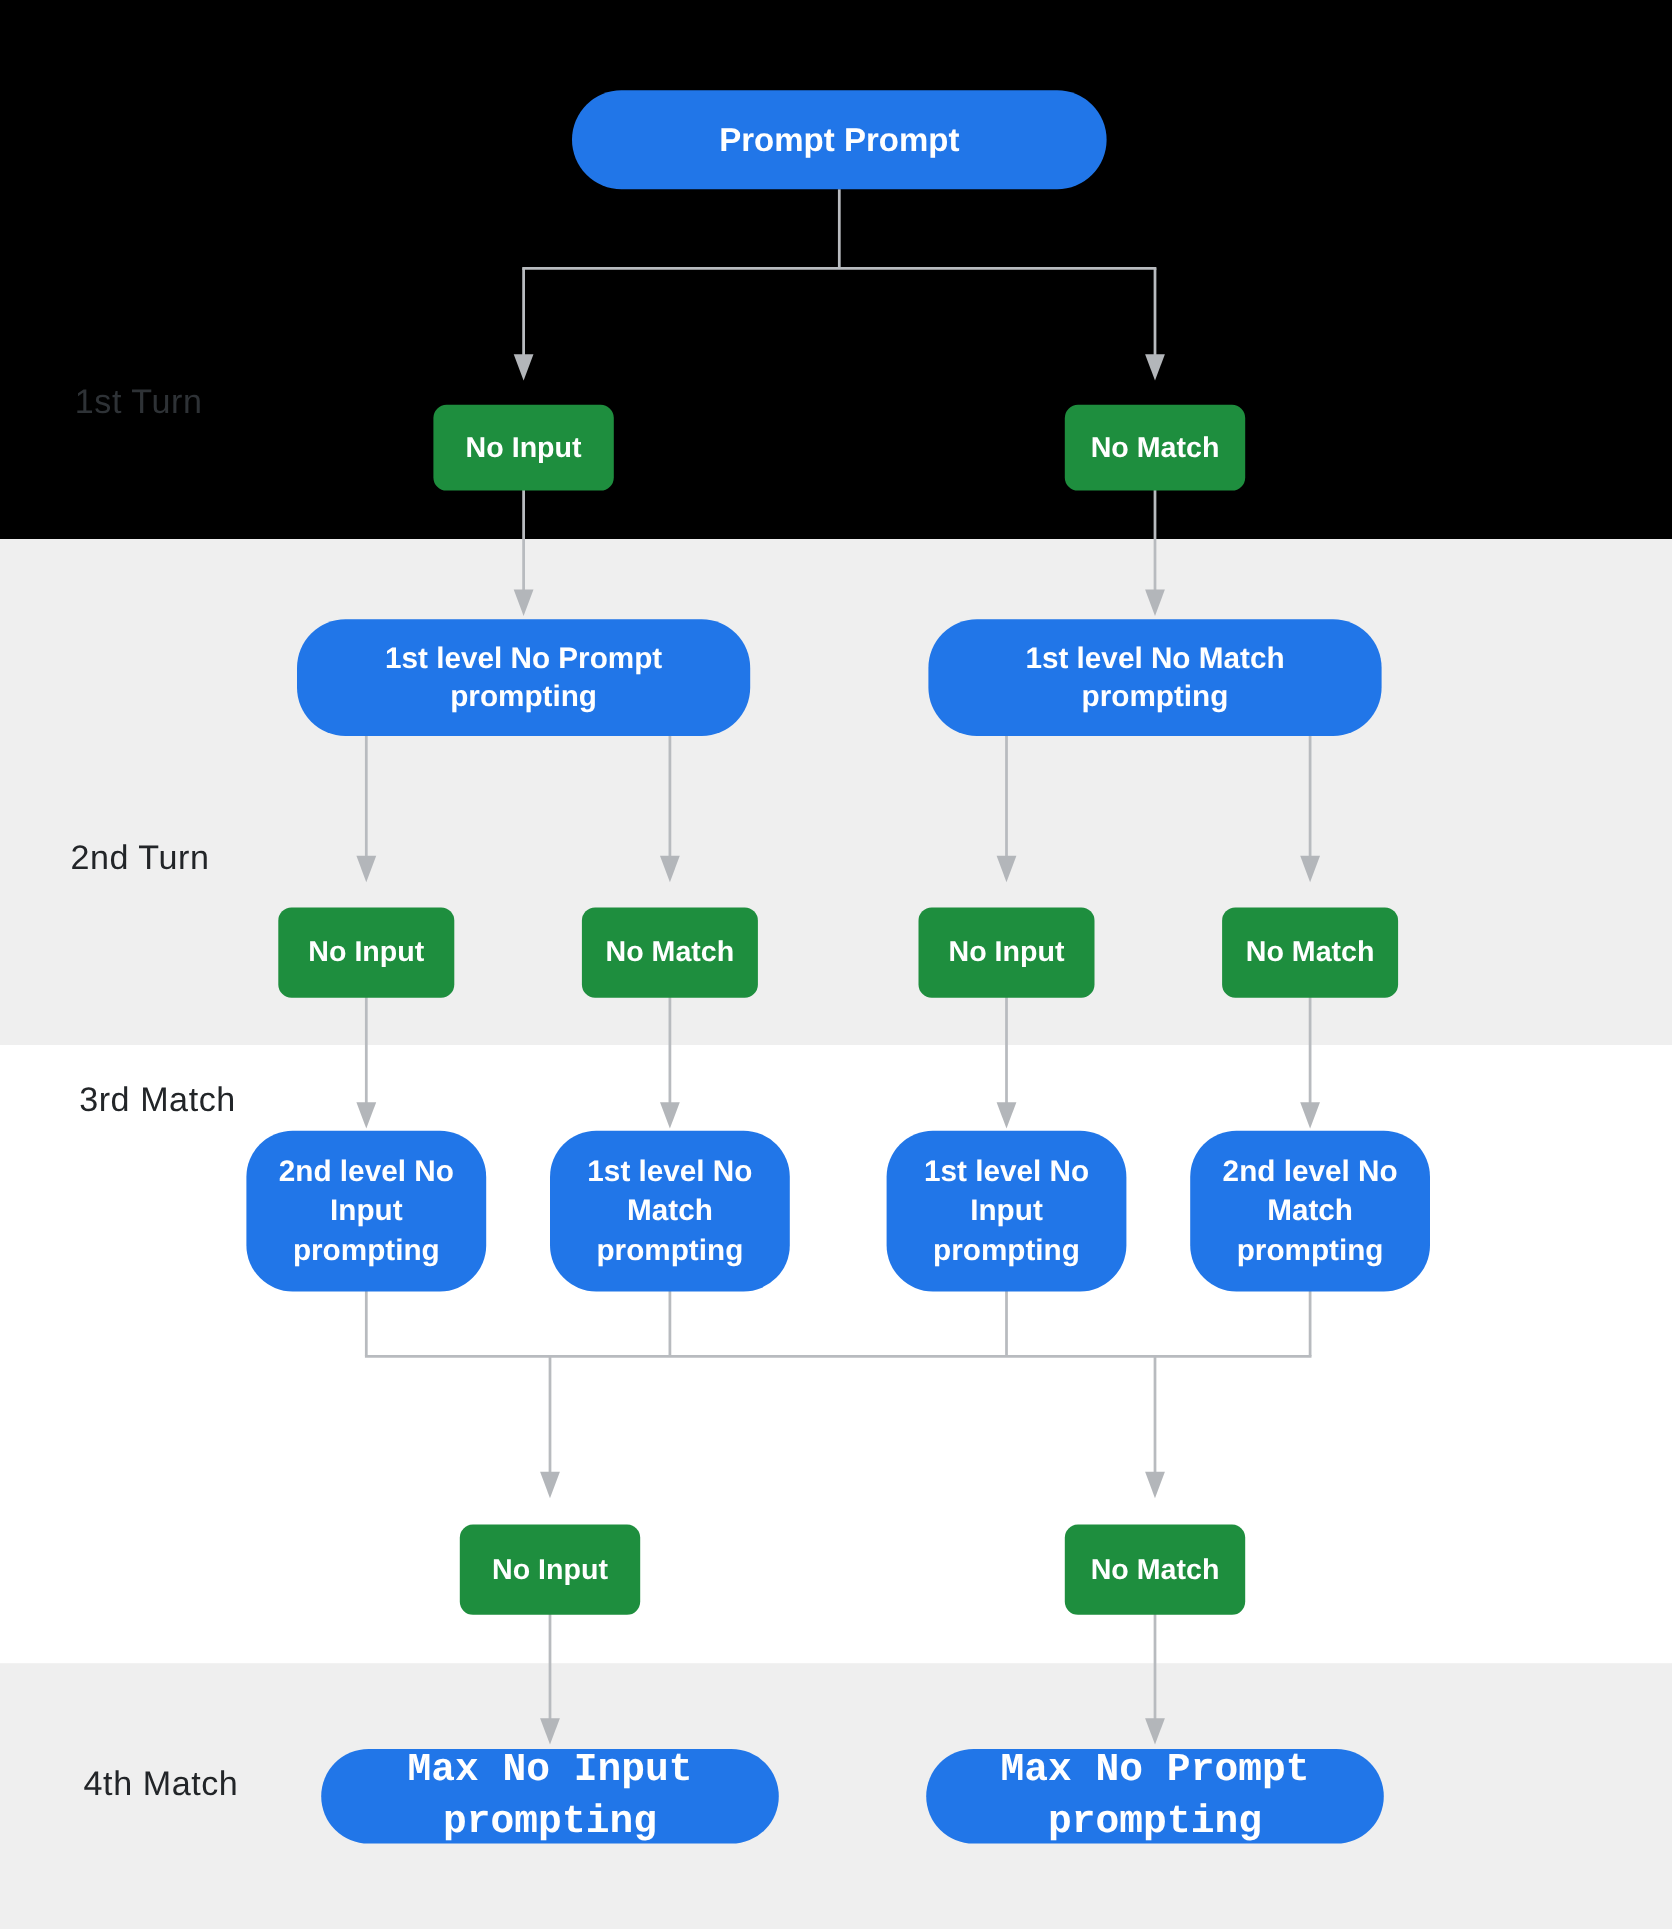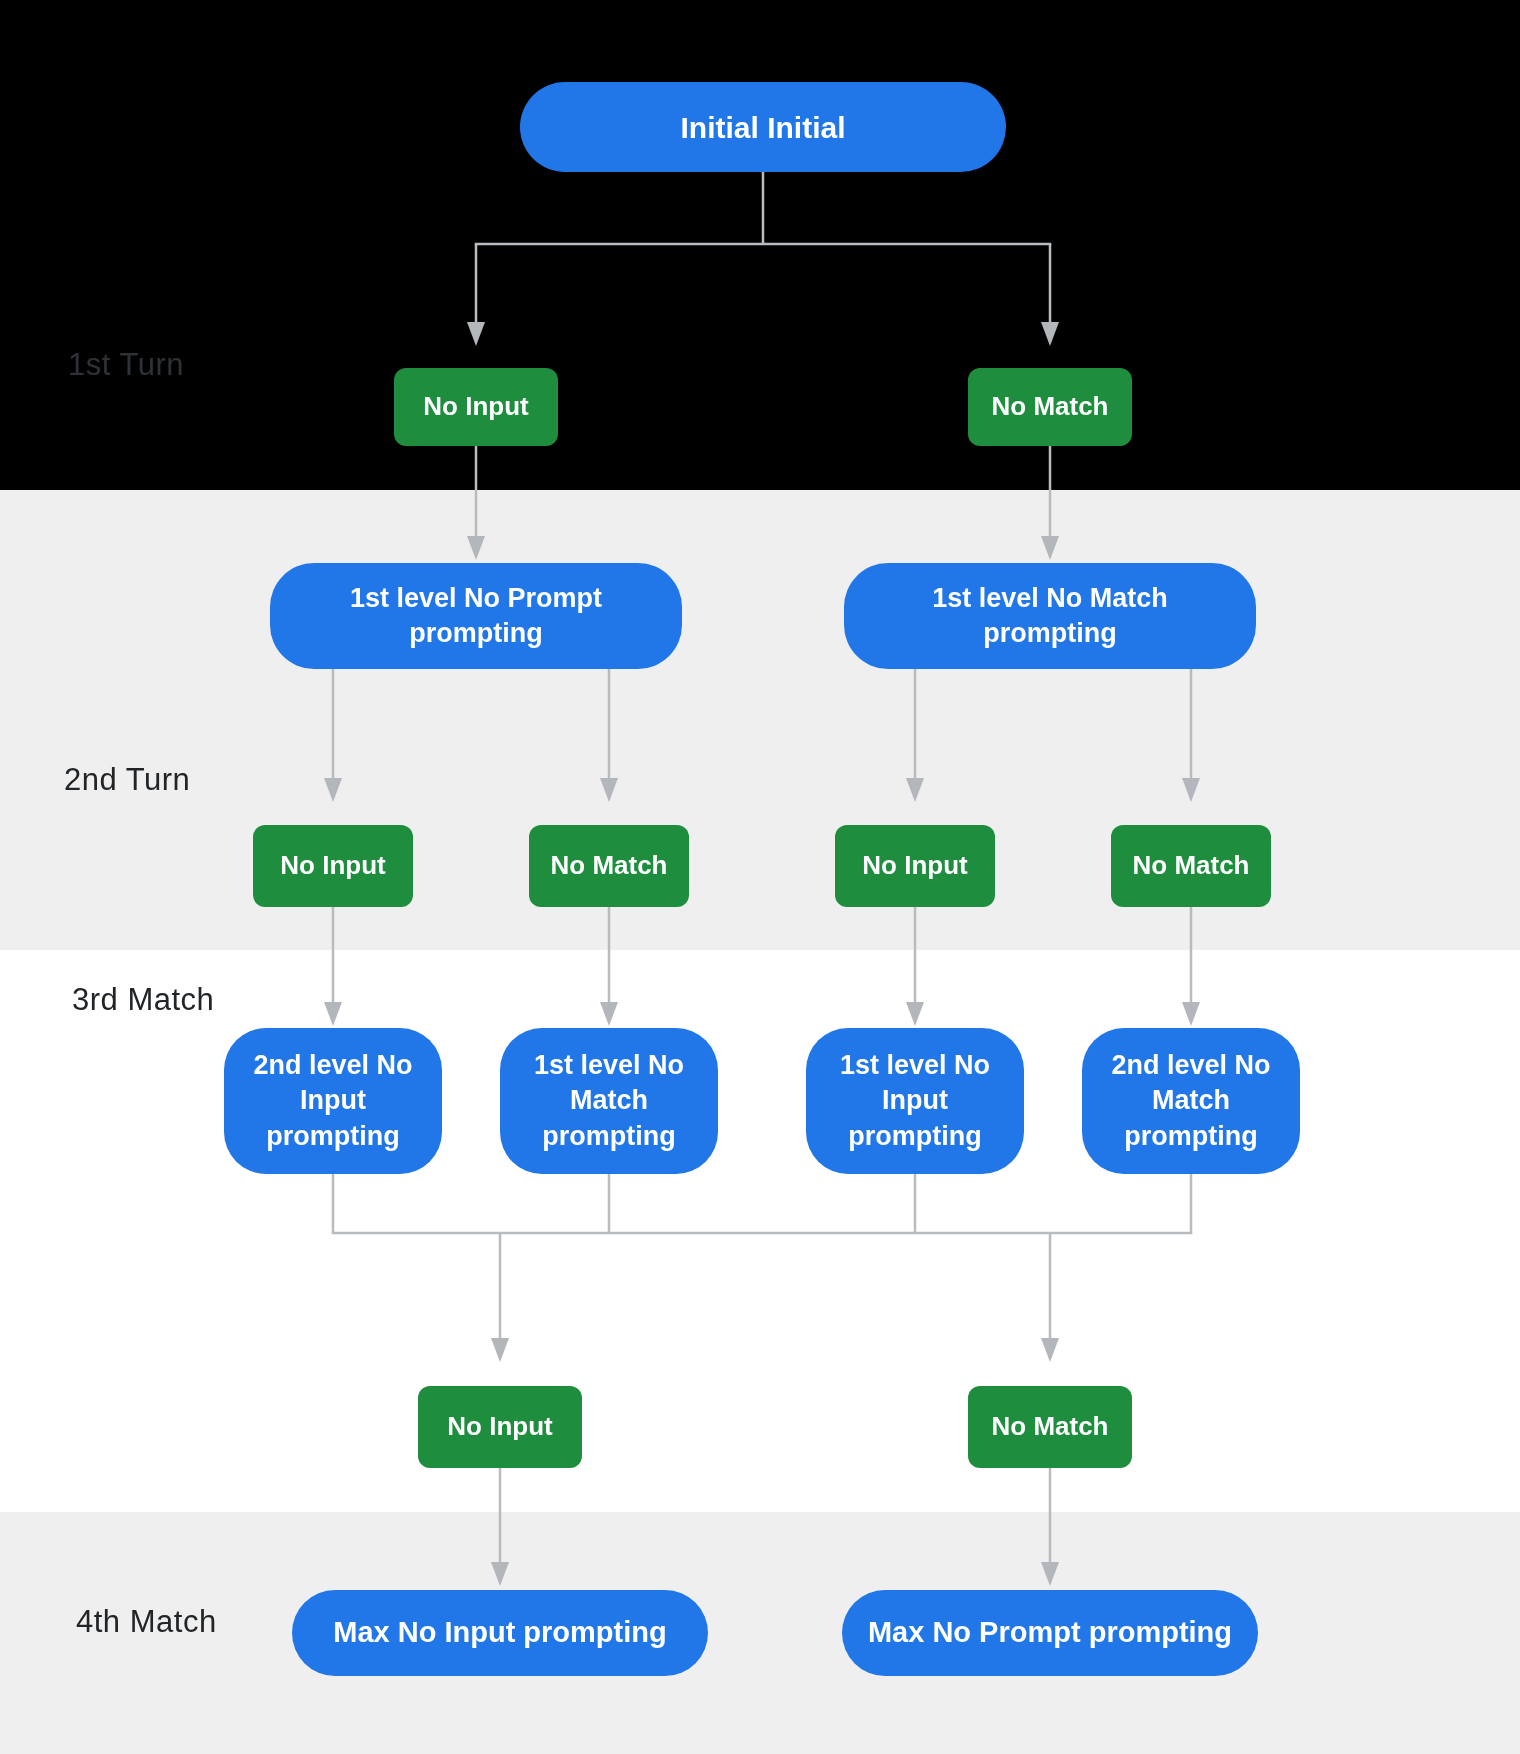--- a/index.html
+++ b/index.html
@@ -69,21 +69,22 @@
     border-radius: 44px;
     font-size: 27px;
   }
   .node.prompt-3 {
     border-radius: 42px;
     font-size: 27px;
     padding: 0 0;
   }
   .node.pill-bottom {
     border-radius: 44px;
-    font-size: 29px;
+    font-size: 36px;
+    font-family: Liberation Mono, monospace;
   }
 </style>
 </head>
 <body>
 
 <div class="canvas">
 
   <div class="band band-1"></div>
   <div class="band band-2"></div>
   <div class="band band-3"></div>
@@ -139,21 +140,21 @@
       <polygon points="491,1562 509,1562 500,1586"></polygon>
       <polygon points="1041,1562 1059,1562 1050,1586"></polygon>
     </g>
   </svg>
 
   <div class="turn-label on-black" style="left:68px;  top:347px;">1st Turn</div>
   <div class="turn-label" style="left:64px;  top:762px;">2nd Turn</div>
   <div class="turn-label" style="left:72px;  top:982px;">3rd Match</div>
   <div class="turn-label" style="left:76px;  top:1604px;">4th Match</div>
 
-  <div class="node blue pill-top" style="left:520px; top:82px; width:486px; height:90px;">Initial Initial</div>
+  <div class="node blue pill-top" style="left:520px; top:82px; width:486px; height:90px;">Prompt Prompt</div>
 
   <div class="node green" style="left:394px; top:348px; width:164px; height:78px;">No Input</div>
   <div class="node green" style="left:968px; top:348px; width:164px; height:78px;">No Match</div>
 
   <div class="node blue prompt-2" style="left:270px; top:563px; width:412px; height:106px;">1st level No Prompt
 prompting</div>
   <div class="node blue prompt-2" style="left:844px; top:563px; width:412px; height:106px;">1st level No Match
 prompting</div>
 
   <div class="node green" style="left:253px; top:805px; width:160px; height:82px;">No Input</div>

